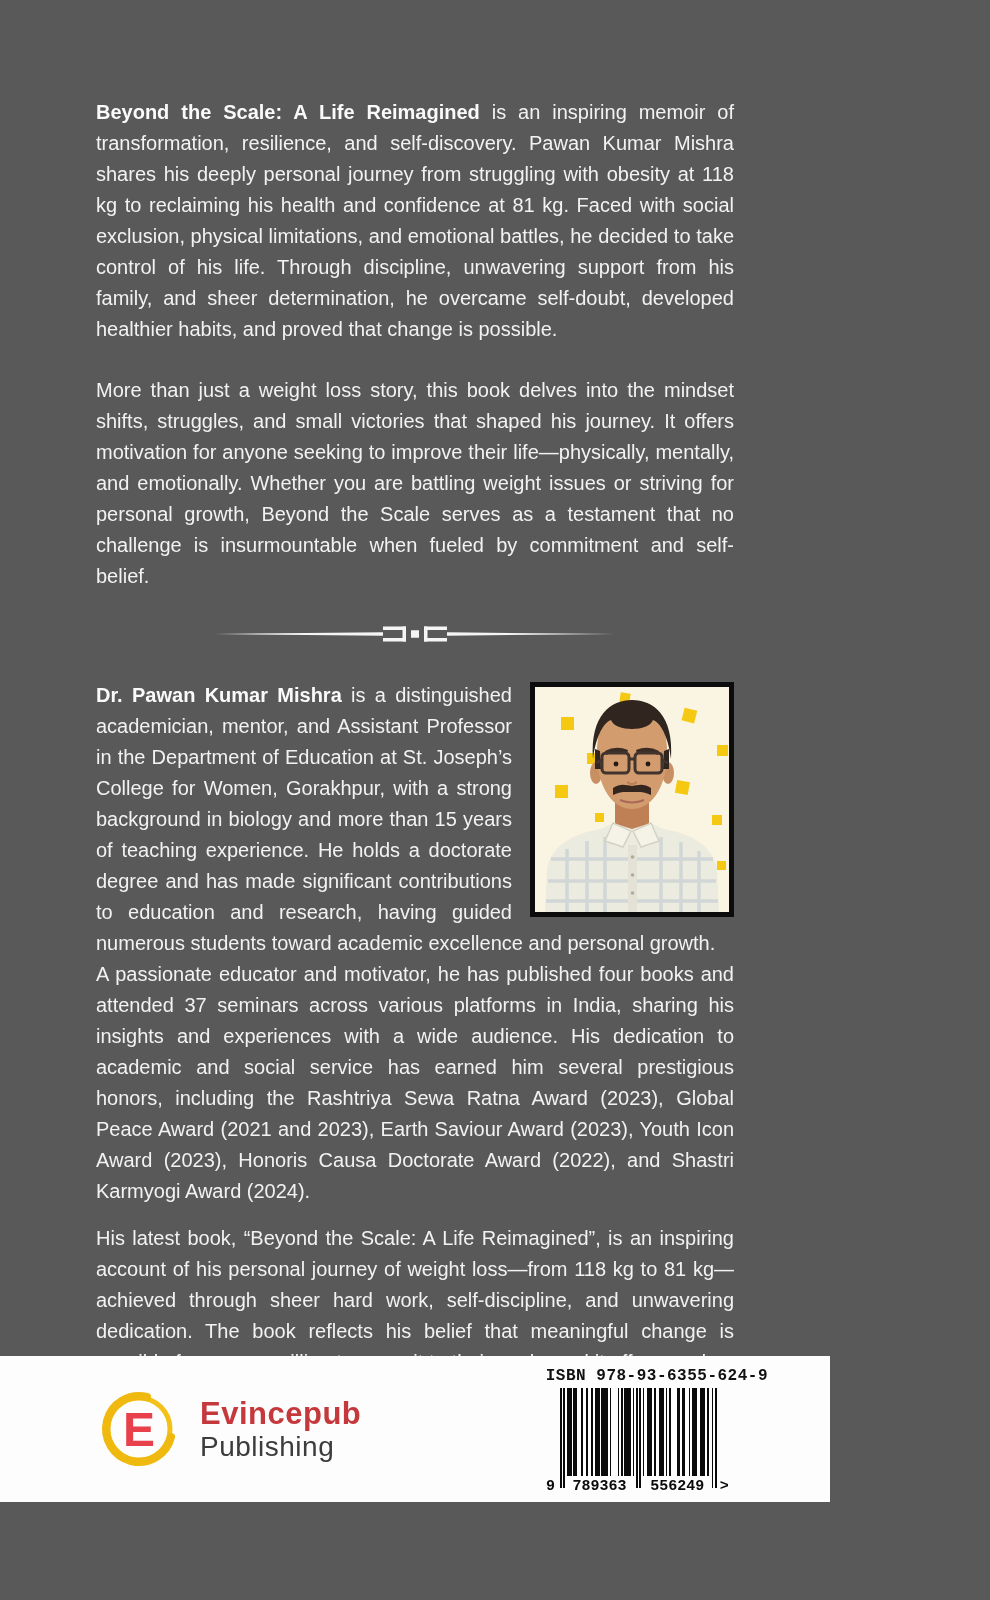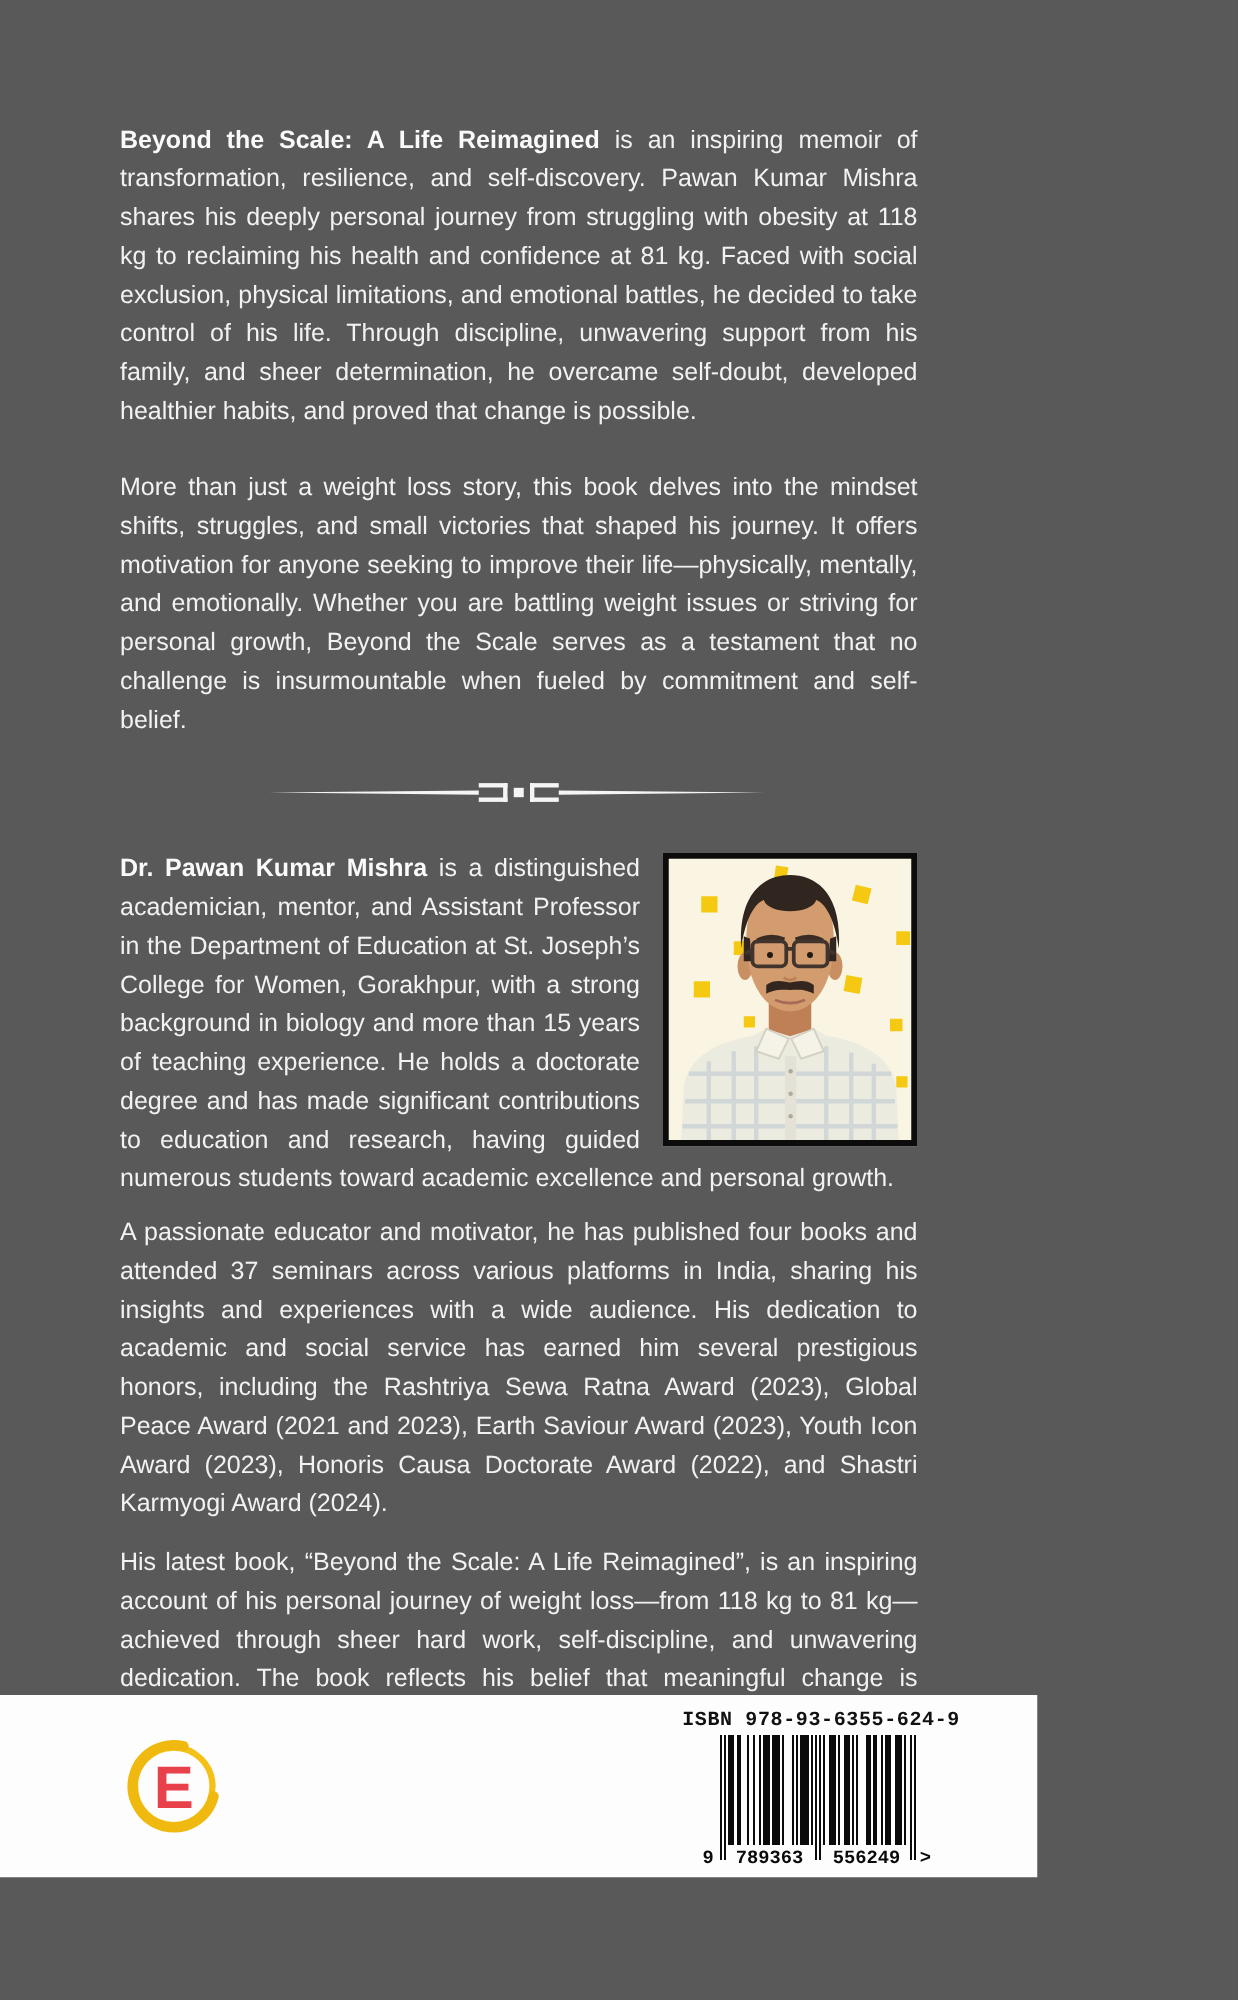--- a/index.html
+++ b/index.html
@@ -17,36 +17,36 @@
     text-align:justify;
   }
   .para strong{color:#fafafa;}
   .divider{display:block;margin:12px auto 34px auto;width:400px;height:24px;}
   .bio{display:block;}
   .photo-frame{
     float:right;width:194px;height:225px;margin:2px 0 10px 18px;
     border:5px solid #0c0c0c;background:#faf5e2;overflow:hidden;
   }
   .bio-para{margin:0 0 16px 0;}
-  .bio-para.first{margin-bottom:12px;}
+  .bio-para.first{margin-bottom:0;}
   .bottom-strip{
     box-sizing:border-box;height:146px;background:#fdfdfd;
     display:flex;align-items:center;justify-content:space-between;
     padding:0 62px 0 98px;
   }
   .publisher-logo{display:flex;align-items:center;gap:20px;}
   .logo-mark{width:82px;height:82px;flex:0 0 auto;}
   .logo-text{display:flex;flex-direction:column;justify-content:center;}
   .brand-line1{
     font-size:31px;line-height:34px;color:#c5383c;letter-spacing:0.5px;font-weight:bold;
   }
   .brand-line2{
     font-size:28px;line-height:31px;color:#3d3b3c;letter-spacing:0.5px;
   }
-  .barcode-block{display:flex;flex-direction:column;align-items:center;}
+  .barcode-block{display:flex;flex-direction:column;}
   .isbn-label{
     font-family:"Liberation Mono", monospace;font-weight:bold;
     font-size:16px;line-height:18px;color:#111;letter-spacing:0.5px;
     white-space:nowrap;margin-bottom:3px;
   }
   #barcode-svg{display:block;}
   #barcode-svg rect{fill:#0a0a0a;}
   #barcode-svg text{
     font-family:"Liberation Mono", monospace;font-size:15px;fill:#0a0a0a;font-weight:bold;
   }
@@ -160,20 +160,24 @@
   </main>
 
   <div class="bottom-strip">
 
     <div class="publisher-logo">
       <svg class="logo-mark" width="82" height="82" viewBox="0 0 82 82">
         <circle cx="41" cy="41" r="31" fill="none" stroke="#f3c117" stroke-width="5"></circle>
         <path d="M 41,8 A 33,33 0 1 0 74,41" fill="none" stroke="#efb90f" stroke-width="8" stroke-linecap="round" transform="rotate(14 41 41)"></path>
         <text x="41" y="58" text-anchor="middle" font-family="Liberation Sans, sans-serif" font-size="48" font-weight="bold" fill="#e8414b">E</text>
       </svg>
+      <div class="logo-text">
+        <div class="brand-line1">Evincepub</div>
+        <div class="brand-line2">Publishing</div>
+      </div>
     </div>
 
     <div class="barcode-block">
       <div class="isbn-label">ISBN 978-93-6355-624-9</div>
       <svg id="barcode-svg" width="190" height="104" viewBox="0 0 190 104" shape-rendering="crispEdges">
           <rect x="14.00" y="0" width="1.65" height="100"></rect>
           <rect x="17.30" y="0" width="1.65" height="100"></rect>
           <rect x="20.60" y="0" width="4.95" height="88"></rect>
           <rect x="27.20" y="0" width="3.30" height="88"></rect>
           <rect x="35.45" y="0" width="1.65" height="88"></rect>

